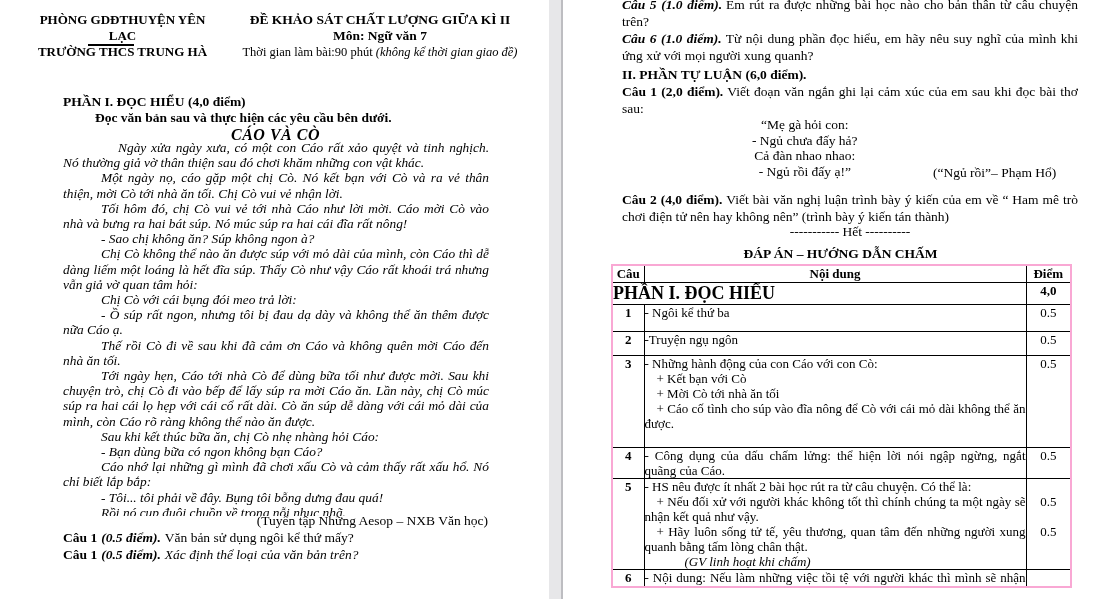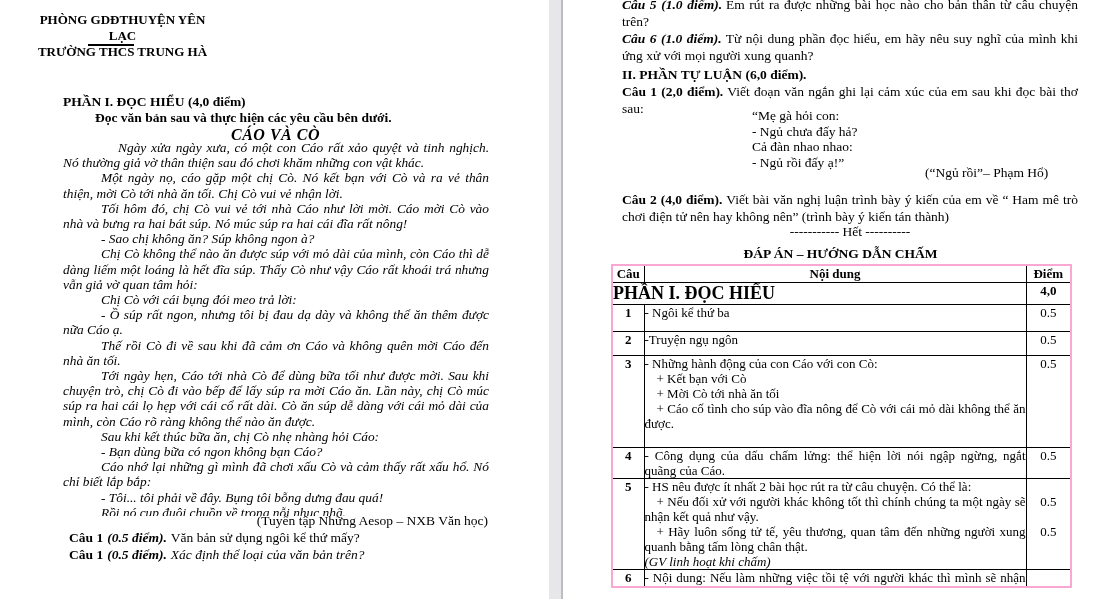--- a/index.html
+++ b/index.html
@@ -21,65 +21,70 @@
   .exam-head{left:230px;top:12px;width:300px;font-size:13.5px;line-height:16px;}
   .time-line{font-size:12.5px;font-weight:normal;}
   #sec1{left:63px;top:94px;font-size:13.5px;}
   #instr{left:95px;top:110px;font-size:13.5px;}
   #story-title{left:63px;top:126px;width:425px;font-size:16px;letter-spacing:.5px;}
   #story{left:63px;top:140px;width:426px;height:376px;overflow:hidden;
          font-size:13.4px;line-height:15.2px;font-style:italic;text-align:justify;}
   #story p{margin:0;text-indent:38px;}
   #story p.first{text-indent:55px;}
   #src-line{left:63px;top:513px;width:425px;text-align:right;font-size:13.5px;}
-  .lq{left:63px;width:430px;font-size:13.5px;margin-left:6px;}
+  .lq{left:63px;width:430px;font-size:13.5px;}
   #lq1{top:530px;}
   #lq2{top:547px;}
   .lbl-gap{margin-left:4px;}
   
   #page-divider{left:549px;top:0;width:12px;height:599px;background:#e7e7e9;border-right:2px solid #bdbdc1;}
   
   #right-page{left:611px;top:0;width:470px;height:433px;}
   .rp{position:absolute;left:11px;width:456px;font-size:13.5px;line-height:16.8px;text-align:justify;margin:0;}
   #rq5{top:-3px;}
   #rq6{top:31px;}
   #rsec2{top:67px;text-align:left;}
   #rq1{top:84px;}
-  #poem{left:141px;top:108px;font-size:13.5px;line-height:15.6px;}
-  #poem-src{left:314px;top:165px;font-size:13.5px;}
+  #poem{left:141px;top:117px;font-size:13.5px;line-height:15.6px;text-align:center;}
+  #poem-src{left:322px;top:165px;font-size:13.5px;}
   #rq2{top:192px;}
   #het{top:224px;text-align:center;width:456px;}
   #ak-title{left:0;top:246px;width:459px;font-size:13.5px;}
   
   #answer-table{position:absolute;left:0;top:264px;border-collapse:collapse;table-layout:fixed;
     font-size:13px;border:2px solid #f9a8d4;}
   #answer-table td,#answer-table th{border:1px solid #000;padding:0;vertical-align:top;overflow:hidden;}
   #answer-table th{font-size:13px;}
   .hdr-row{height:16px;}
   .sect-row{height:14px;}
   .sect-label{padding-left:2px;font-weight:bold;font-size:18px;}
   .num{text-align:center;font-weight:bold;}
   .score,.sline{text-align:center;}
   .content{padding:0 2px 0 4px;}
   .tline{height:15px;line-height:15px;}
   .plus{padding-left:12px;}
   .jline{text-align:justify;text-align-last:justify;}
-  .it{font-style:italic;}
+  .it{font-style:italic;padding-left:40px;}
 </style>
 </head>
 <body>
 
 <div id="left-page" class="abs">
 
   <div class="abs org ctr">
     <div class="b">PHÒNG GDĐTHUYỆN YÊN LẠC</div>
     <div class="b">TRƯỜNG THCS TRUNG HÀ</div>
   </div>
   <div class="abs org-underline"></div>
 
+  <div class="abs exam-head ctr">
+    <div class="b">ĐỀ KHẢO SÁT CHẤT LƯỢNG GIỮA KÌ II</div>
+    <div class="b">Môn: Ngữ văn 7</div>
+    <div class="time-line"><span>Thời gian làm bài:90 phút </span><span class="i">(không kể thời gian giao đề)</span></div>
+  </div>
 
   <div id="sec1" class="abs b">PHẦN I. ĐỌC HIỂU (4,0 điểm)</div>
   <div id="instr" class="abs b">Đọc văn bản sau và thực hiện các yêu cầu bên dưới.</div>
   <div id="story-title" class="abs bi ctr">CÁO VÀ CÒ</div>
 
   <div id="story" class="abs">
     <p class="first">Ngày xửa ngày xưa, có một con Cáo rất xảo quyệt và tinh nghịch. Nó thường giả vờ thân thiện sau đó chơi khăm những con vật khác.</p>
     <p>Một ngày nọ, cáo gặp một chị Cò. Nó kết bạn với Cò và ra vẻ thân thiện, mời Cò tới nhà ăn tối. Chị Cò vui vẻ nhận lời.</p>
     <p>Tối hôm đó, chị Cò vui vẻ tới nhà Cáo như lời mời. Cáo mời Cò vào nhà và bưng ra hai bát súp. Nó múc súp ra hai cái đĩa rất nông!</p>
     <p>- Sao chị không ăn? Súp không ngon à?</p>

